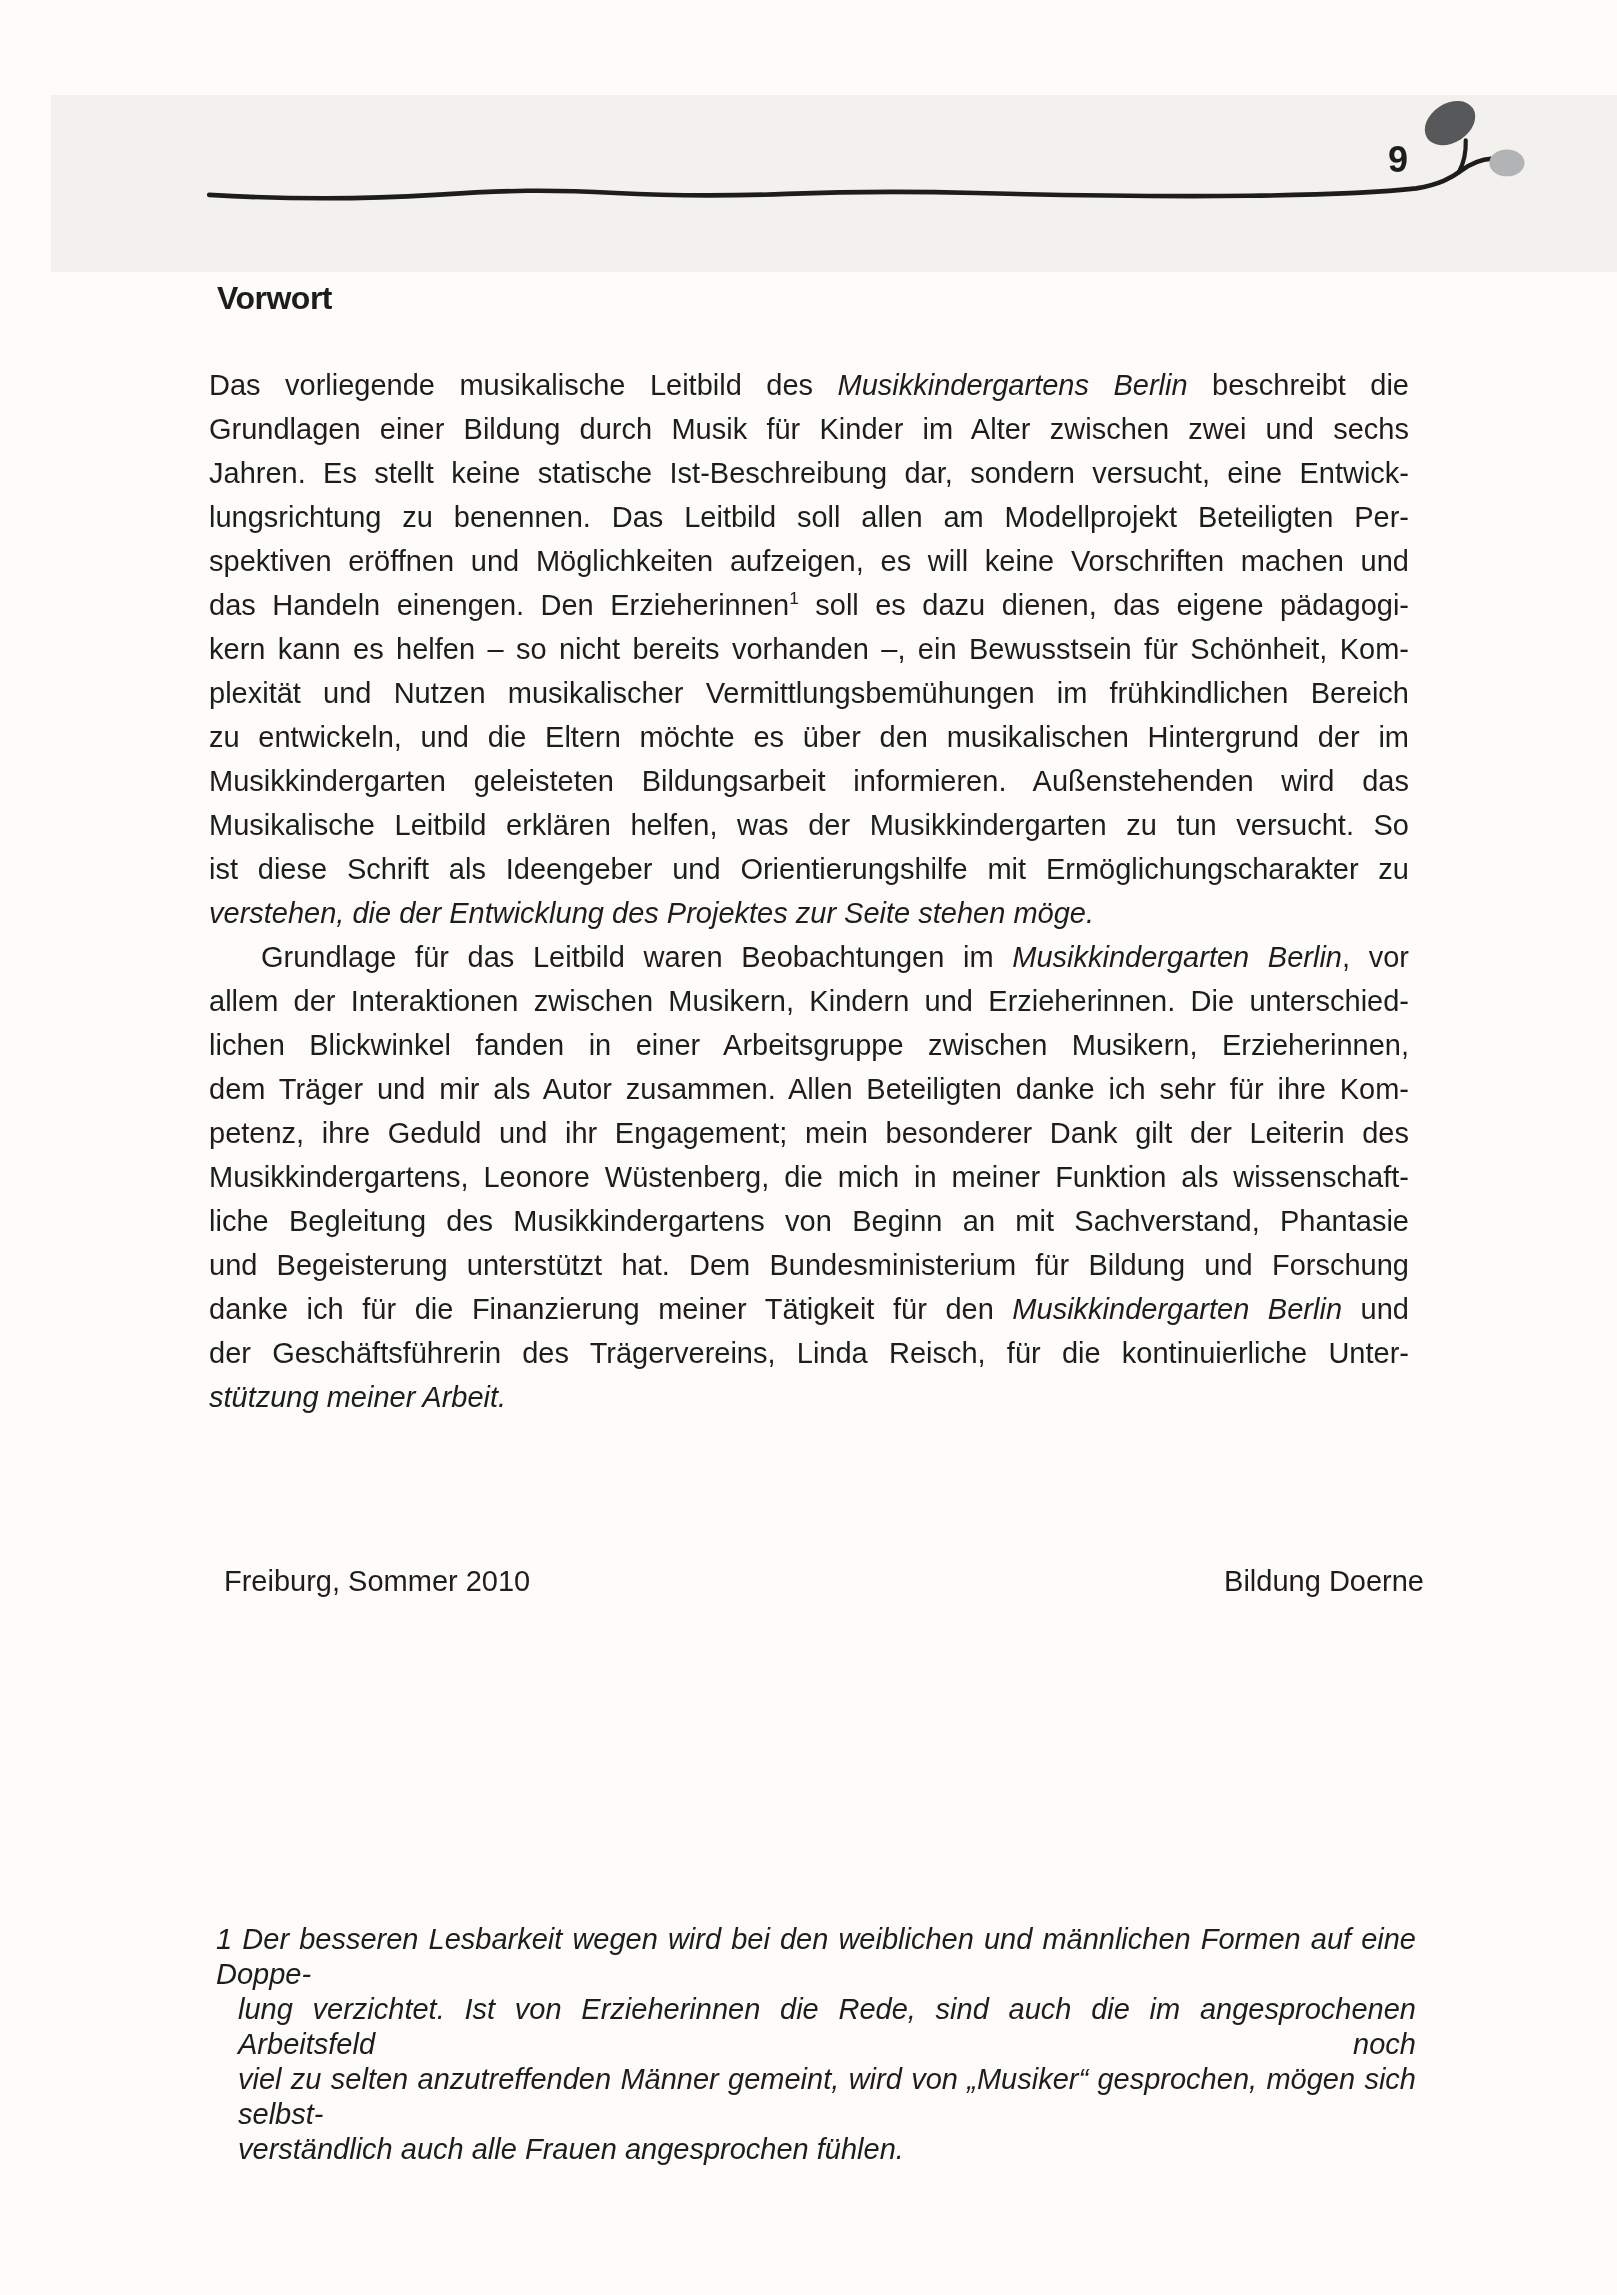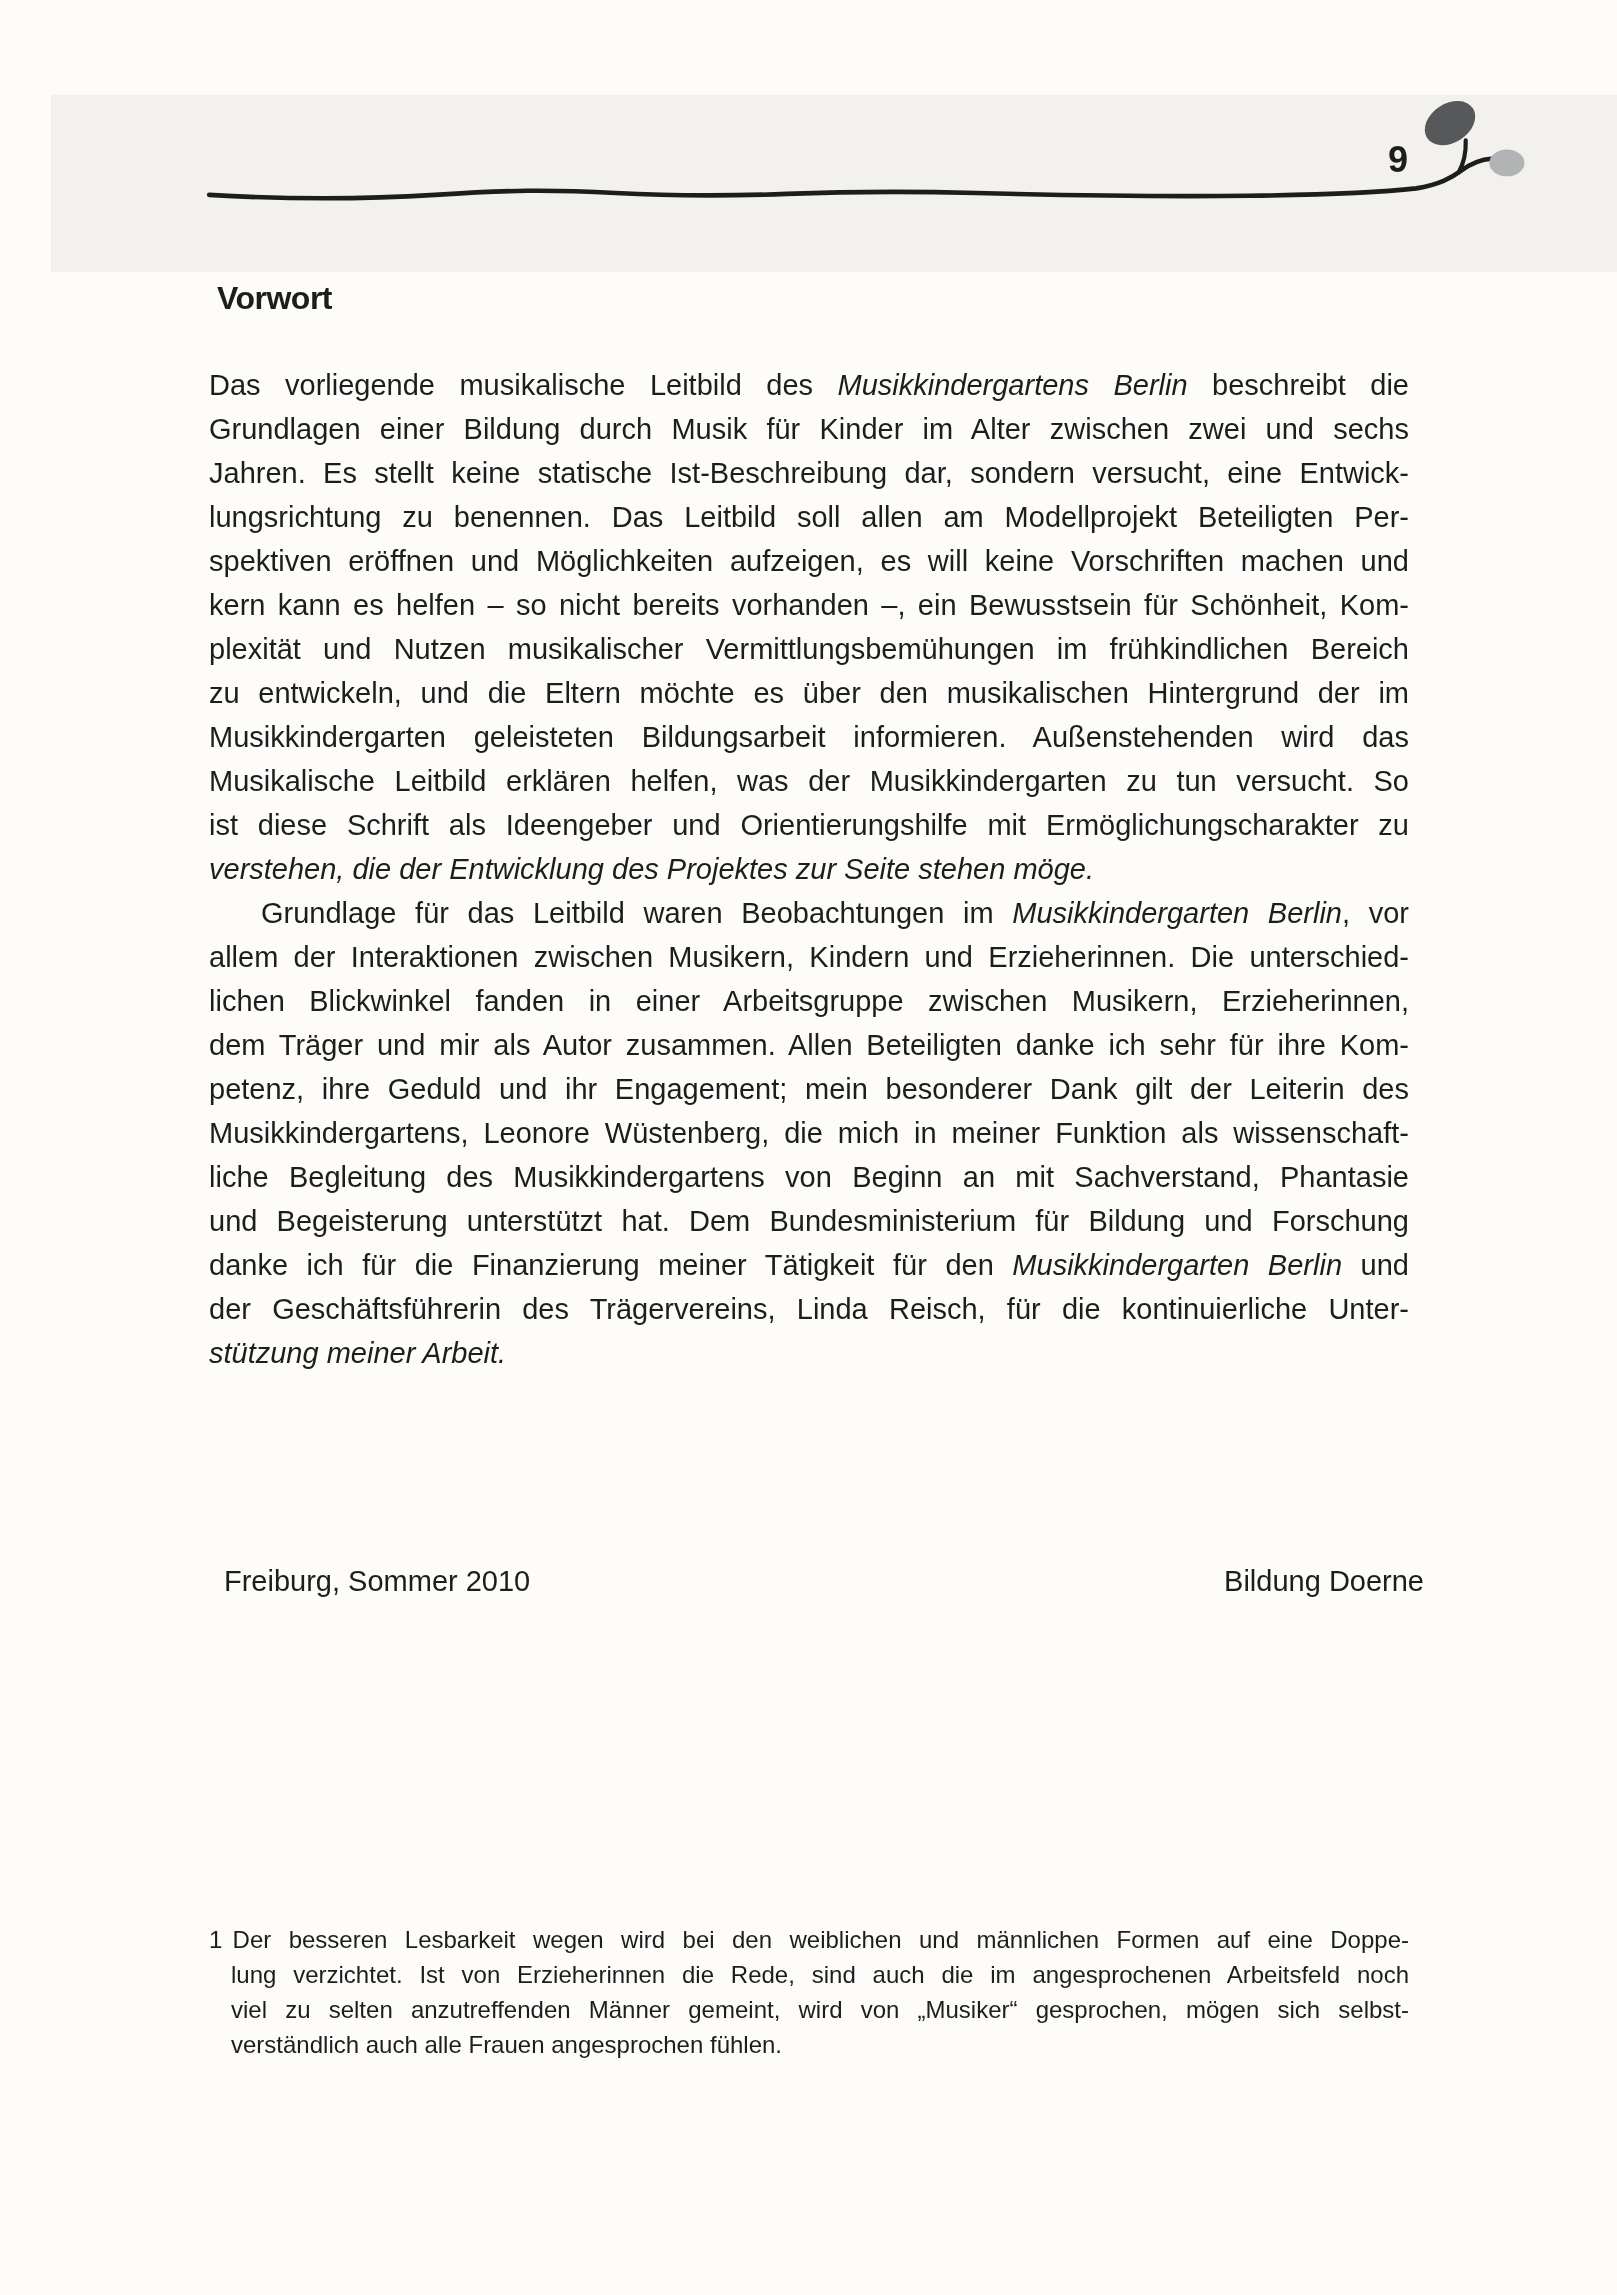--- a/index.html
+++ b/index.html
@@ -28,22 +28,22 @@
   .ln{text-align:justify;text-align-last:justify;height:44px;}
   .ln.ind{padding-left:52px;}
   .ln.end{text-align-last:left;font-style:italic;}
   .fnref{font-size:60%;vertical-align:super;line-height:0;}
   .sig{
     position:absolute;left:224px;top:1559px;width:1200px;
     display:flex;justify-content:space-between;
     font-size:29px;line-height:44px;
   }
   .fn{
-    position:absolute;left:209px;top:1922px;width:1200px;
-    font-size:24px;line-height:35px;
+    position:absolute;left:216px;top:1922px;width:1200px;
+    font-size:29px;line-height:35px;font-style:italic;
   }
   .fl{text-align:justify;text-align-last:justify;}
   .fl.hang{padding-left:22px;}
   .fl.end{text-align-last:left;}
   .fnm{margin-right:10.2px;}
 </style>
 </head>
 <body>
 
 <div class="band"></div>
@@ -61,20 +61,21 @@
 <div class="pagenum">9</div>
 
 <h1 class="title">Vorwort</h1>
 
 <div class="bodyblock">
   <div class="ln"><span>Das vorliegende musikalische Leitbild des </span><i>Musikkindergartens Berlin</i><span> beschreibt die</span></div>
   <div class="ln">Grundlagen einer Bildung durch Musik für Kinder im Alter zwischen zwei und sechs</div>
   <div class="ln">Jahren. Es stellt keine statische Ist-Beschreibung dar, sondern versucht, eine Entwick-</div>
   <div class="ln">lungsrichtung zu benennen. Das Leitbild soll allen am Modellprojekt Beteiligten Per-</div>
   <div class="ln">spektiven eröffnen und Möglichkeiten aufzeigen, es will keine Vorschriften machen und</div>
+  <div class="ln"><span>das Handeln einengen. Den Erzieherinnen</span><sup class="fnref">1</sup><span> soll es dazu dienen, das eigene pädagogi-</span></div>
   <div class="ln">kern kann es helfen – so nicht bereits vorhanden –, ein Bewusstsein für Schönheit, Kom-</div>
   <div class="ln">plexität und Nutzen musikalischer Vermittlungsbemühungen im frühkindlichen Bereich</div>
   <div class="ln">zu entwickeln, und die Eltern möchte es über den musikalischen Hintergrund der im</div>
   <div class="ln">Musikkindergarten geleisteten Bildungsarbeit informieren. Außenstehenden wird das</div>
   <div class="ln">Musikalische Leitbild erklären helfen, was der Musikkindergarten zu tun versucht. So</div>
   <div class="ln">ist diese Schrift als Ideengeber und Orientierungshilfe mit Ermöglichungscharakter zu</div>
   <div class="ln end">verstehen, die der Entwicklung des Projektes zur Seite stehen möge.</div>
   <div class="ln ind"><span>Grundlage für das Leitbild waren Beobachtungen im </span><i>Musikkindergarten Berlin</i><span>, vor</span></div>
   <div class="ln">allem der Interaktionen zwischen Musikern, Kindern und Erzieherinnen. Die unterschied-</div>
   <div class="ln">lichen Blickwinkel fanden in einer Arbeitsgruppe zwischen Musikern, Erzieherinnen,</div>

